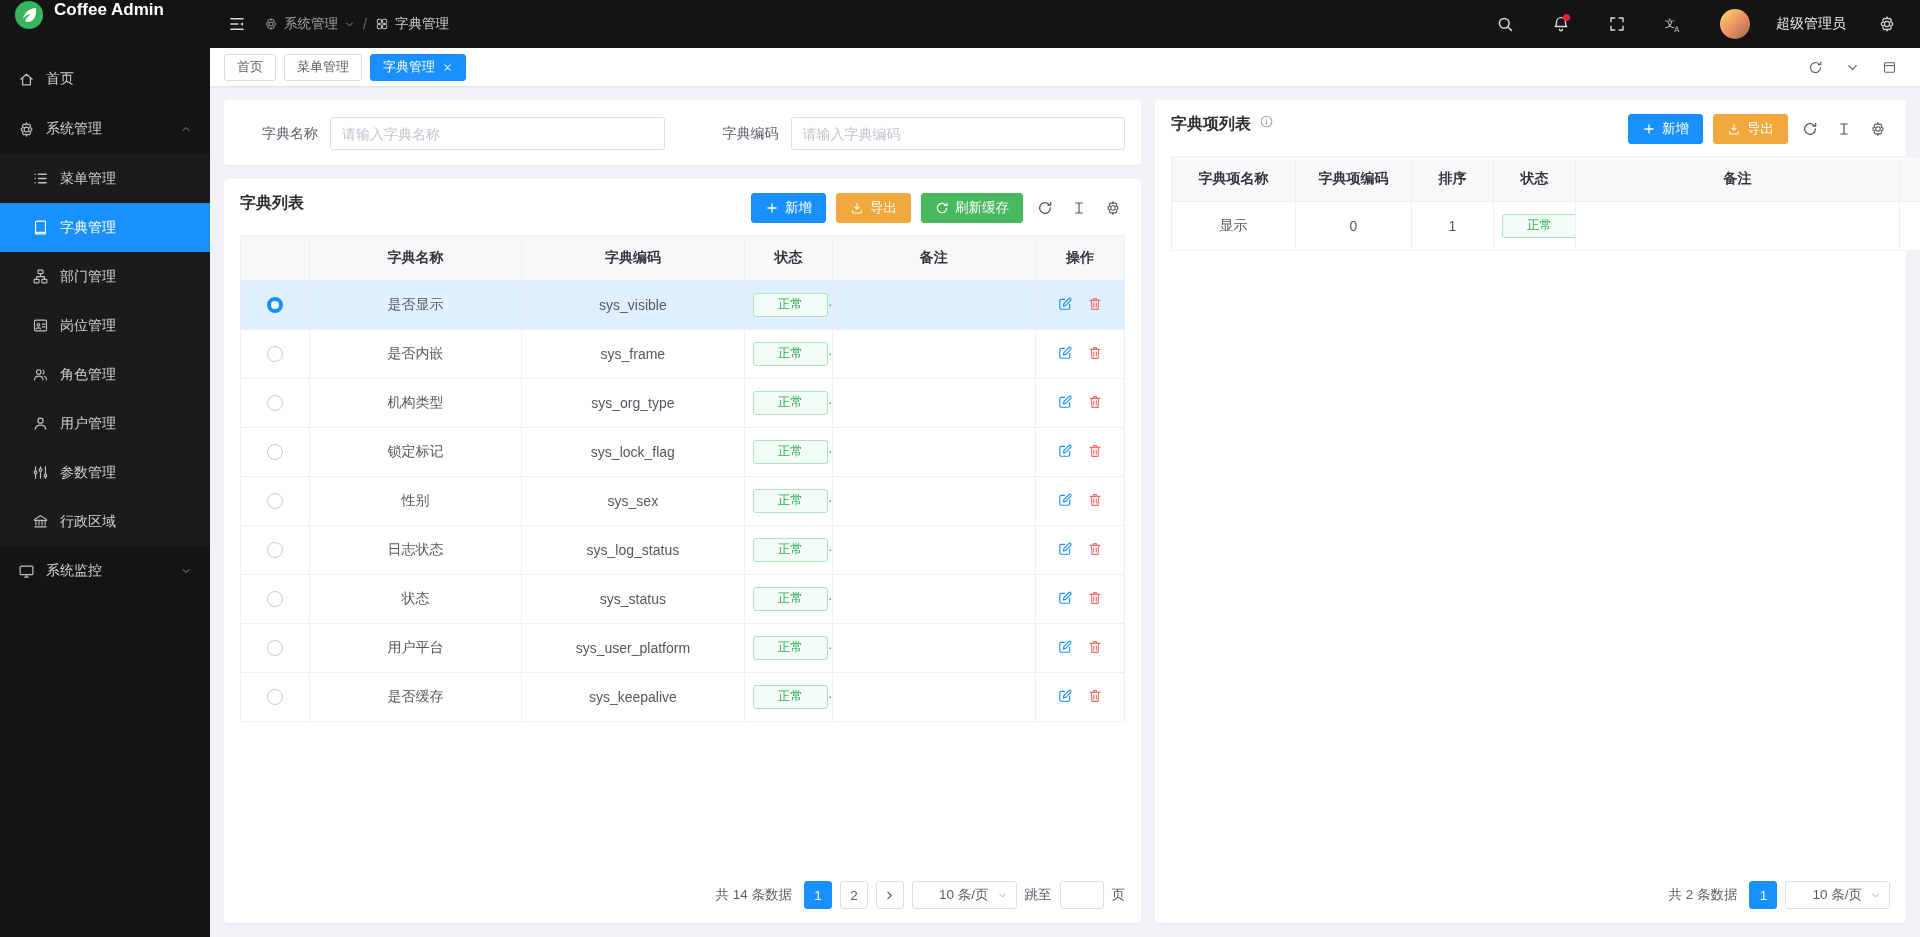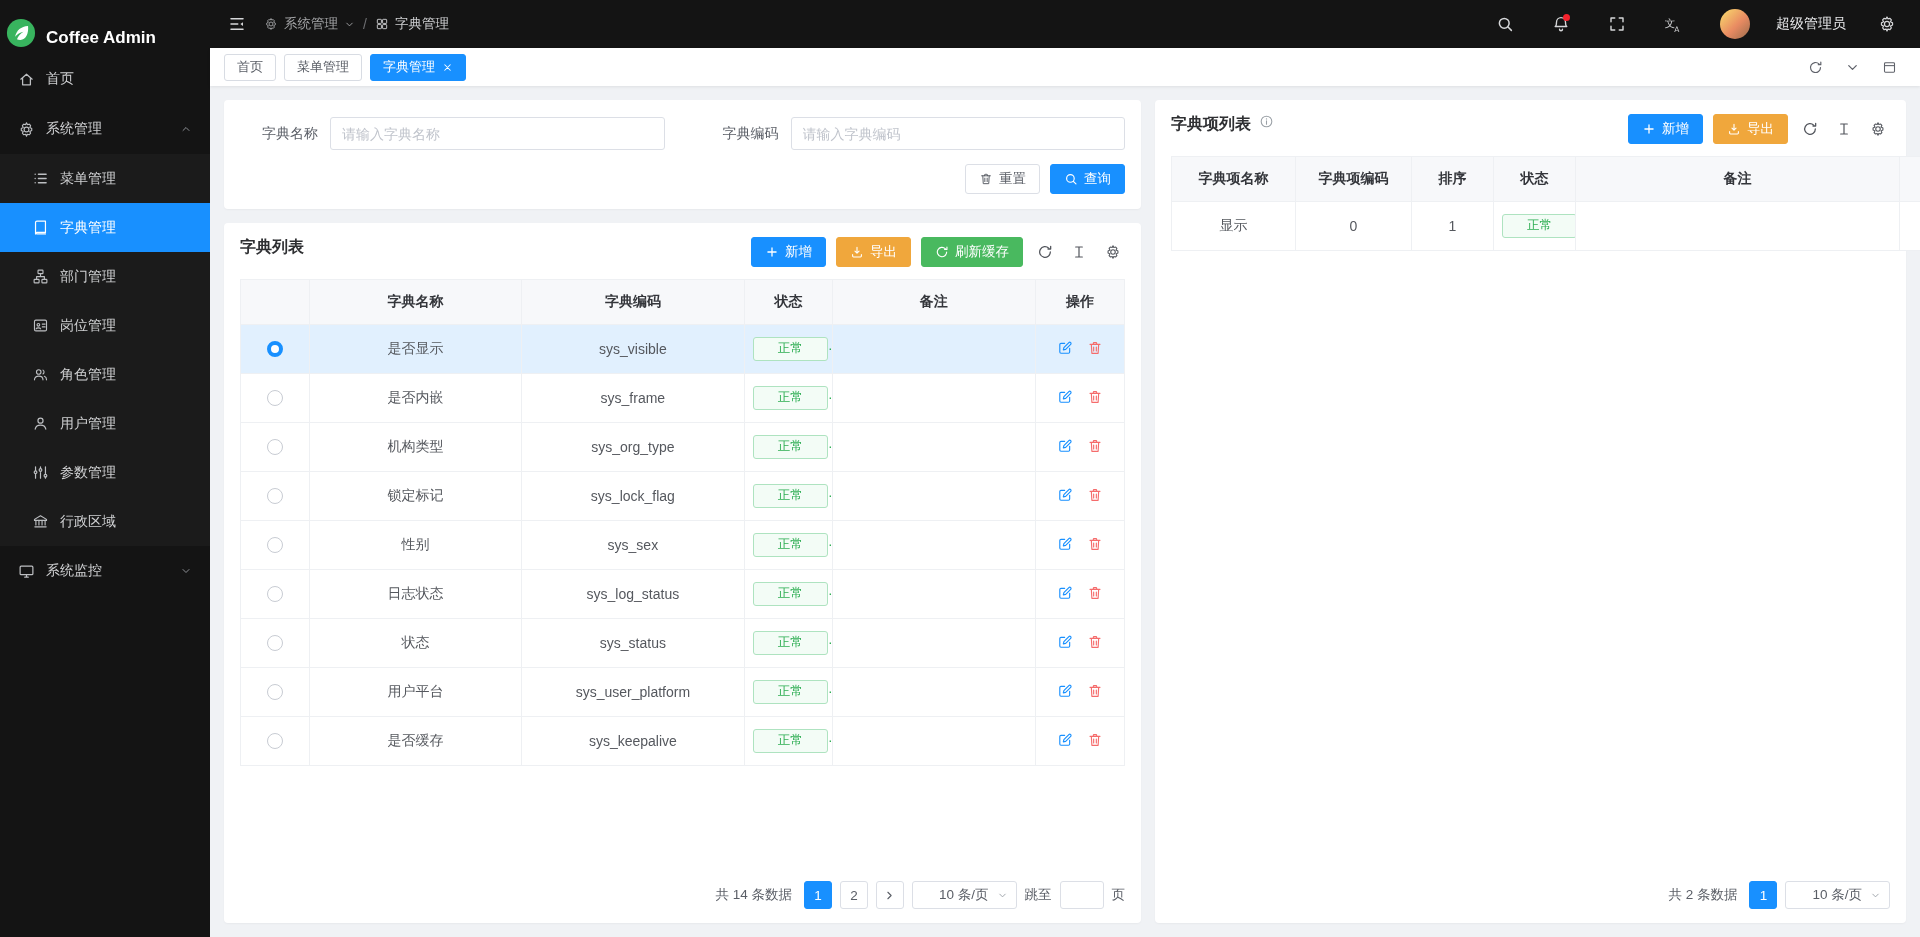--- a/index.html
+++ b/index.html
@@ -5,21 +5,21 @@
 *{margin:0;padding:0;box-sizing:border-box}
 html,body{width:1920px;height:937px;overflow:hidden}
 body{font-family:"Liberation Sans","DejaVu Sans",sans-serif;font-size:14px;color:#333;background:#f0f2f5}
 button{font-family:inherit;background:none;border:none;cursor:pointer;color:inherit}
 input{font-family:inherit;outline:none}
 .ic{width:16px;height:16px;display:inline-block;vertical-align:middle;flex:none}
 
 .app{display:flex;width:1920px;height:937px}
 
 .sidebar{width:210px;flex:none;background:#141414;display:flex;flex-direction:column;overflow:hidden}
-.logo{height:48px;display:flex;align-items:flex-end;gap:10px;padding:0 6px;flex:none;cursor:pointer}
+.logo{height:48px;display:flex;align-items:flex-start;gap:10px;padding:0 14px;flex:none;cursor:pointer}
 .logo-mark{width:30px;height:30px;flex:none}
 .logo-text{color:#fff;font-size:17px;font-weight:700;white-space:nowrap}
 .menu{flex:1;padding-top:6px;overflow:hidden}
 .menu-item{height:50px;display:flex;align-items:center;gap:11px;padding:0 18px;color:#d0d1d3;font-size:14px;cursor:pointer;white-space:nowrap}
 .menu-item .ic{width:17px;height:17px;color:#bdbfc2}
 .menu-item .chev{margin-left:auto;width:12px;height:12px;color:#8c8f94}
 .submenu{background:#1b1b1b}
 .menu-item.sub{padding-left:32px;height:49px}
 .menu-item.sub.active{background:var(--primary,#1890ff);color:#fff}
 .menu-item.sub.active .ic{color:#fff}
@@ -417,34 +417,20 @@
         <div class="card search-card">
           <div class="search-row">
             <div class="field">
               <label class="field-label">字典名称</label>
               <input class="field-input" placeholder="请输入字典名称" style="">
             </div>
             <div class="field">
               <label class="field-label">字典编码</label>
               <input class="field-input" placeholder="请输入字典编码" style="">
             </div>
-          </div>
-          <div class="search-actions">
-            <button class="btn btn-plain">
-                <svg class="ic">
-                  <use href="#i-trash"></use>
-                </svg>
-                <span>重置</span>
-              </button>
-            <button class="btn btn-primary">
-                <svg class="ic">
-                  <use href="#i-search"></use>
-                </svg>
-                <span>查询</span>
-              </button>
           </div>
         </div>
 
         <div class="card list-card">
           <div class="card-top">
             <h3 class="card-title">字典列表</h3>
             <div class="card-tools">
               <button class="btn btn-primary">
                   <svg class="ic">
                     <use href="#i-plus"></use>

